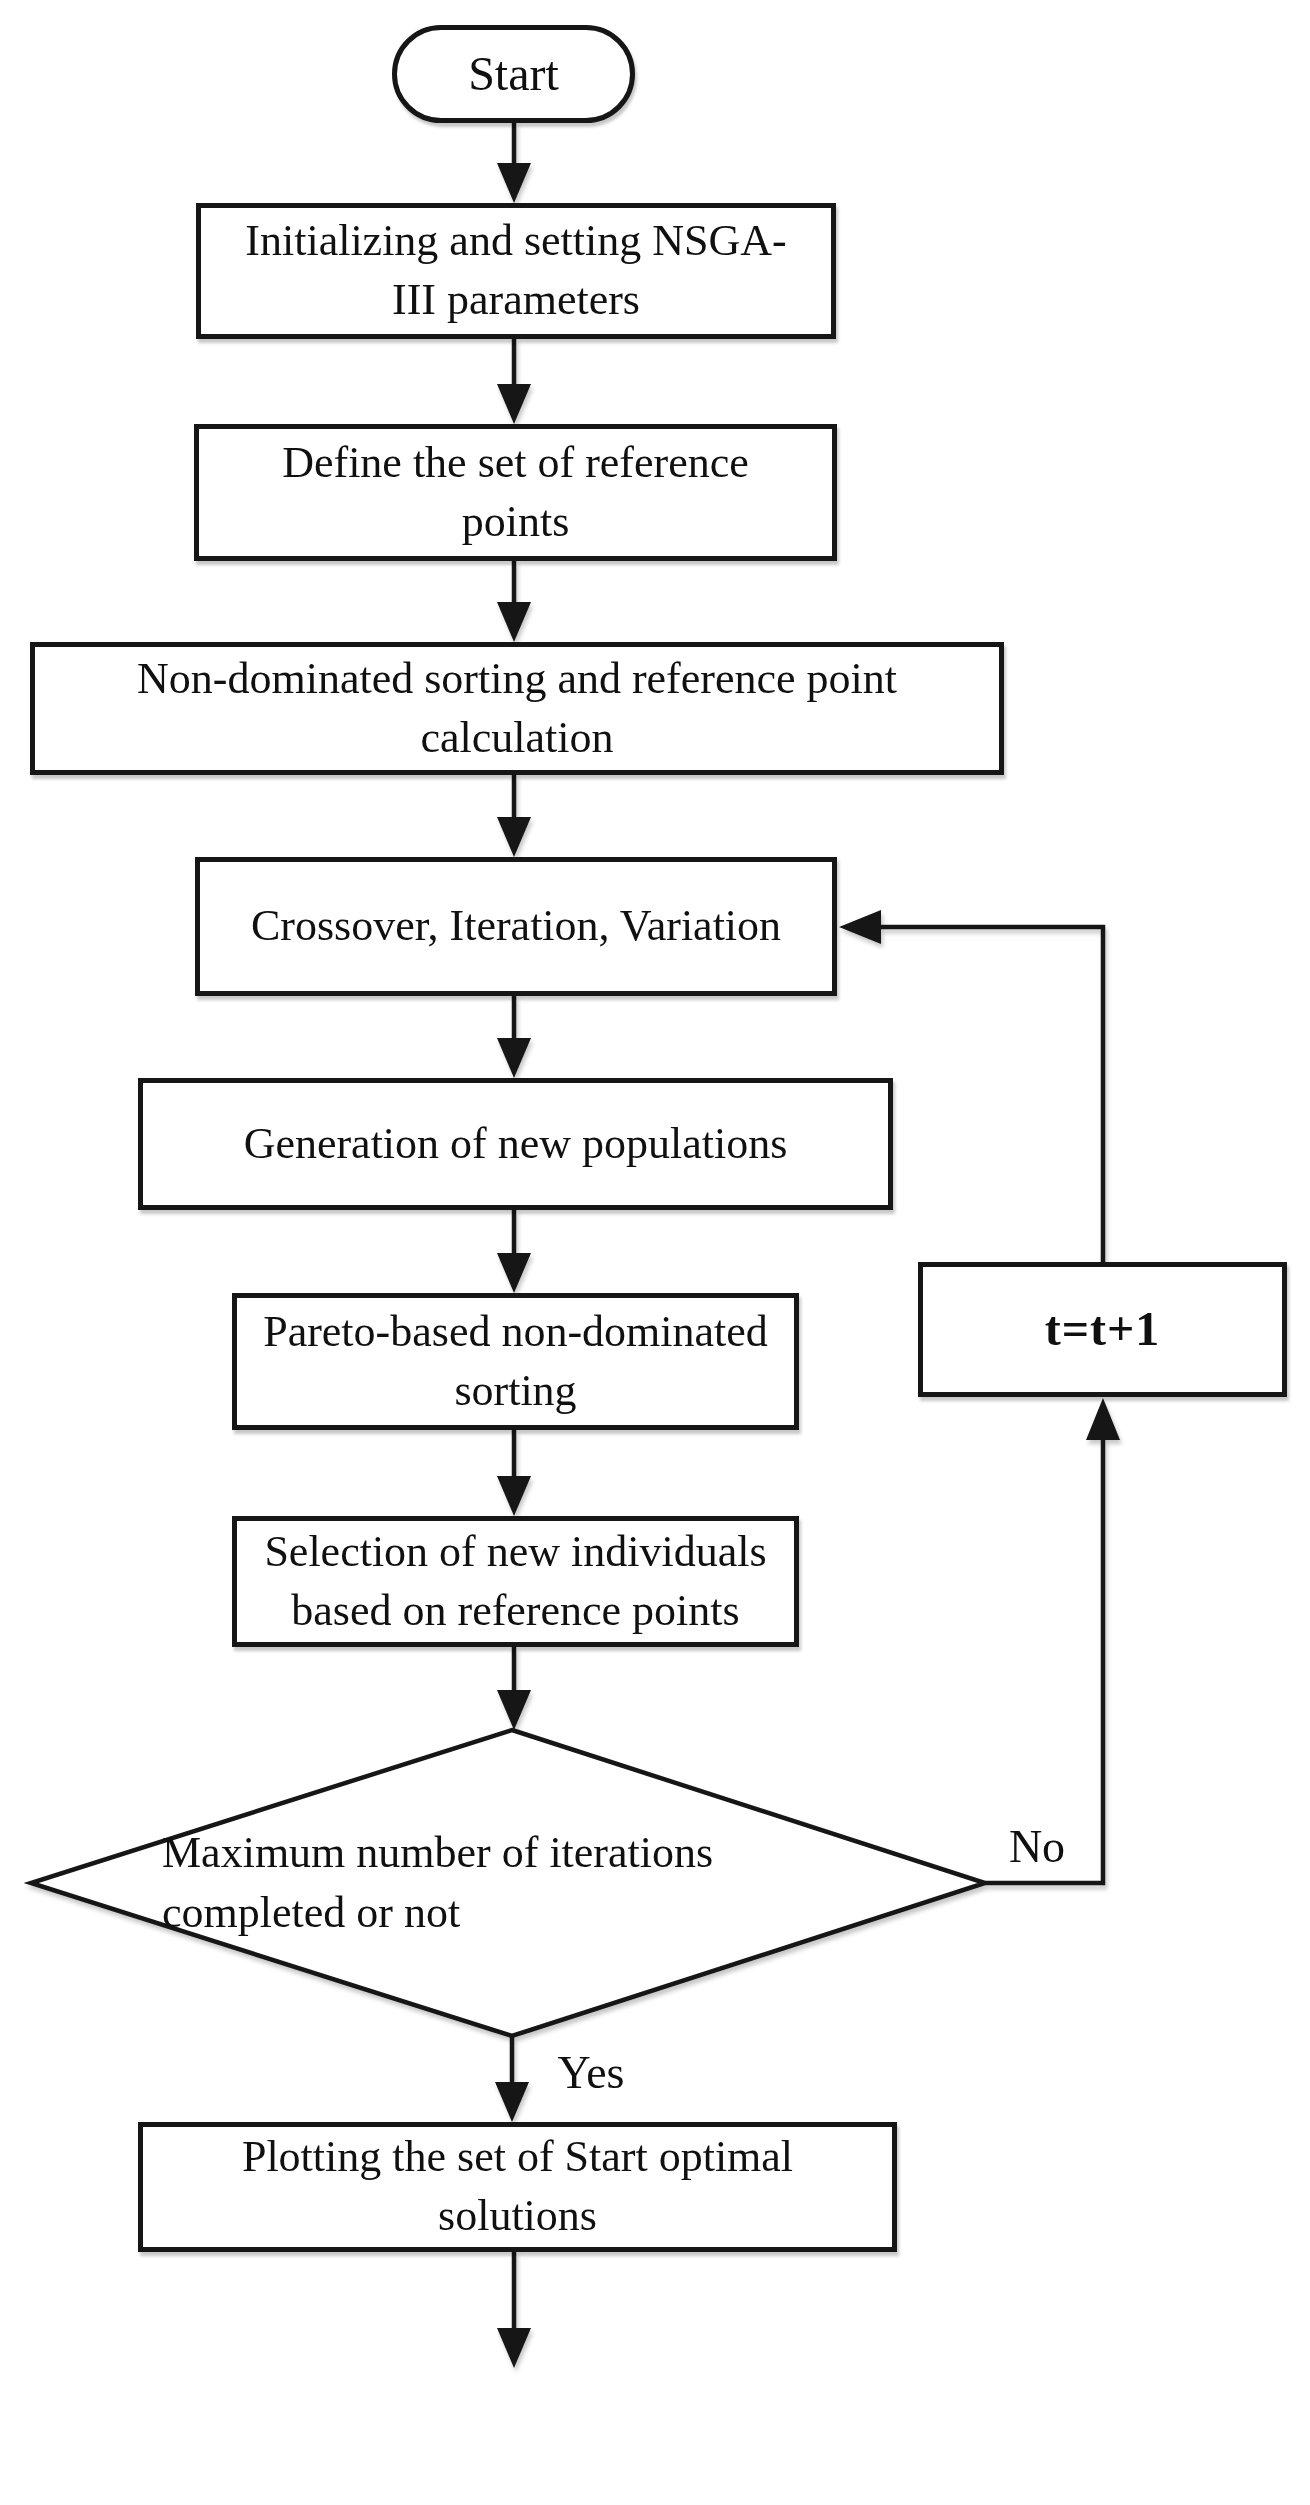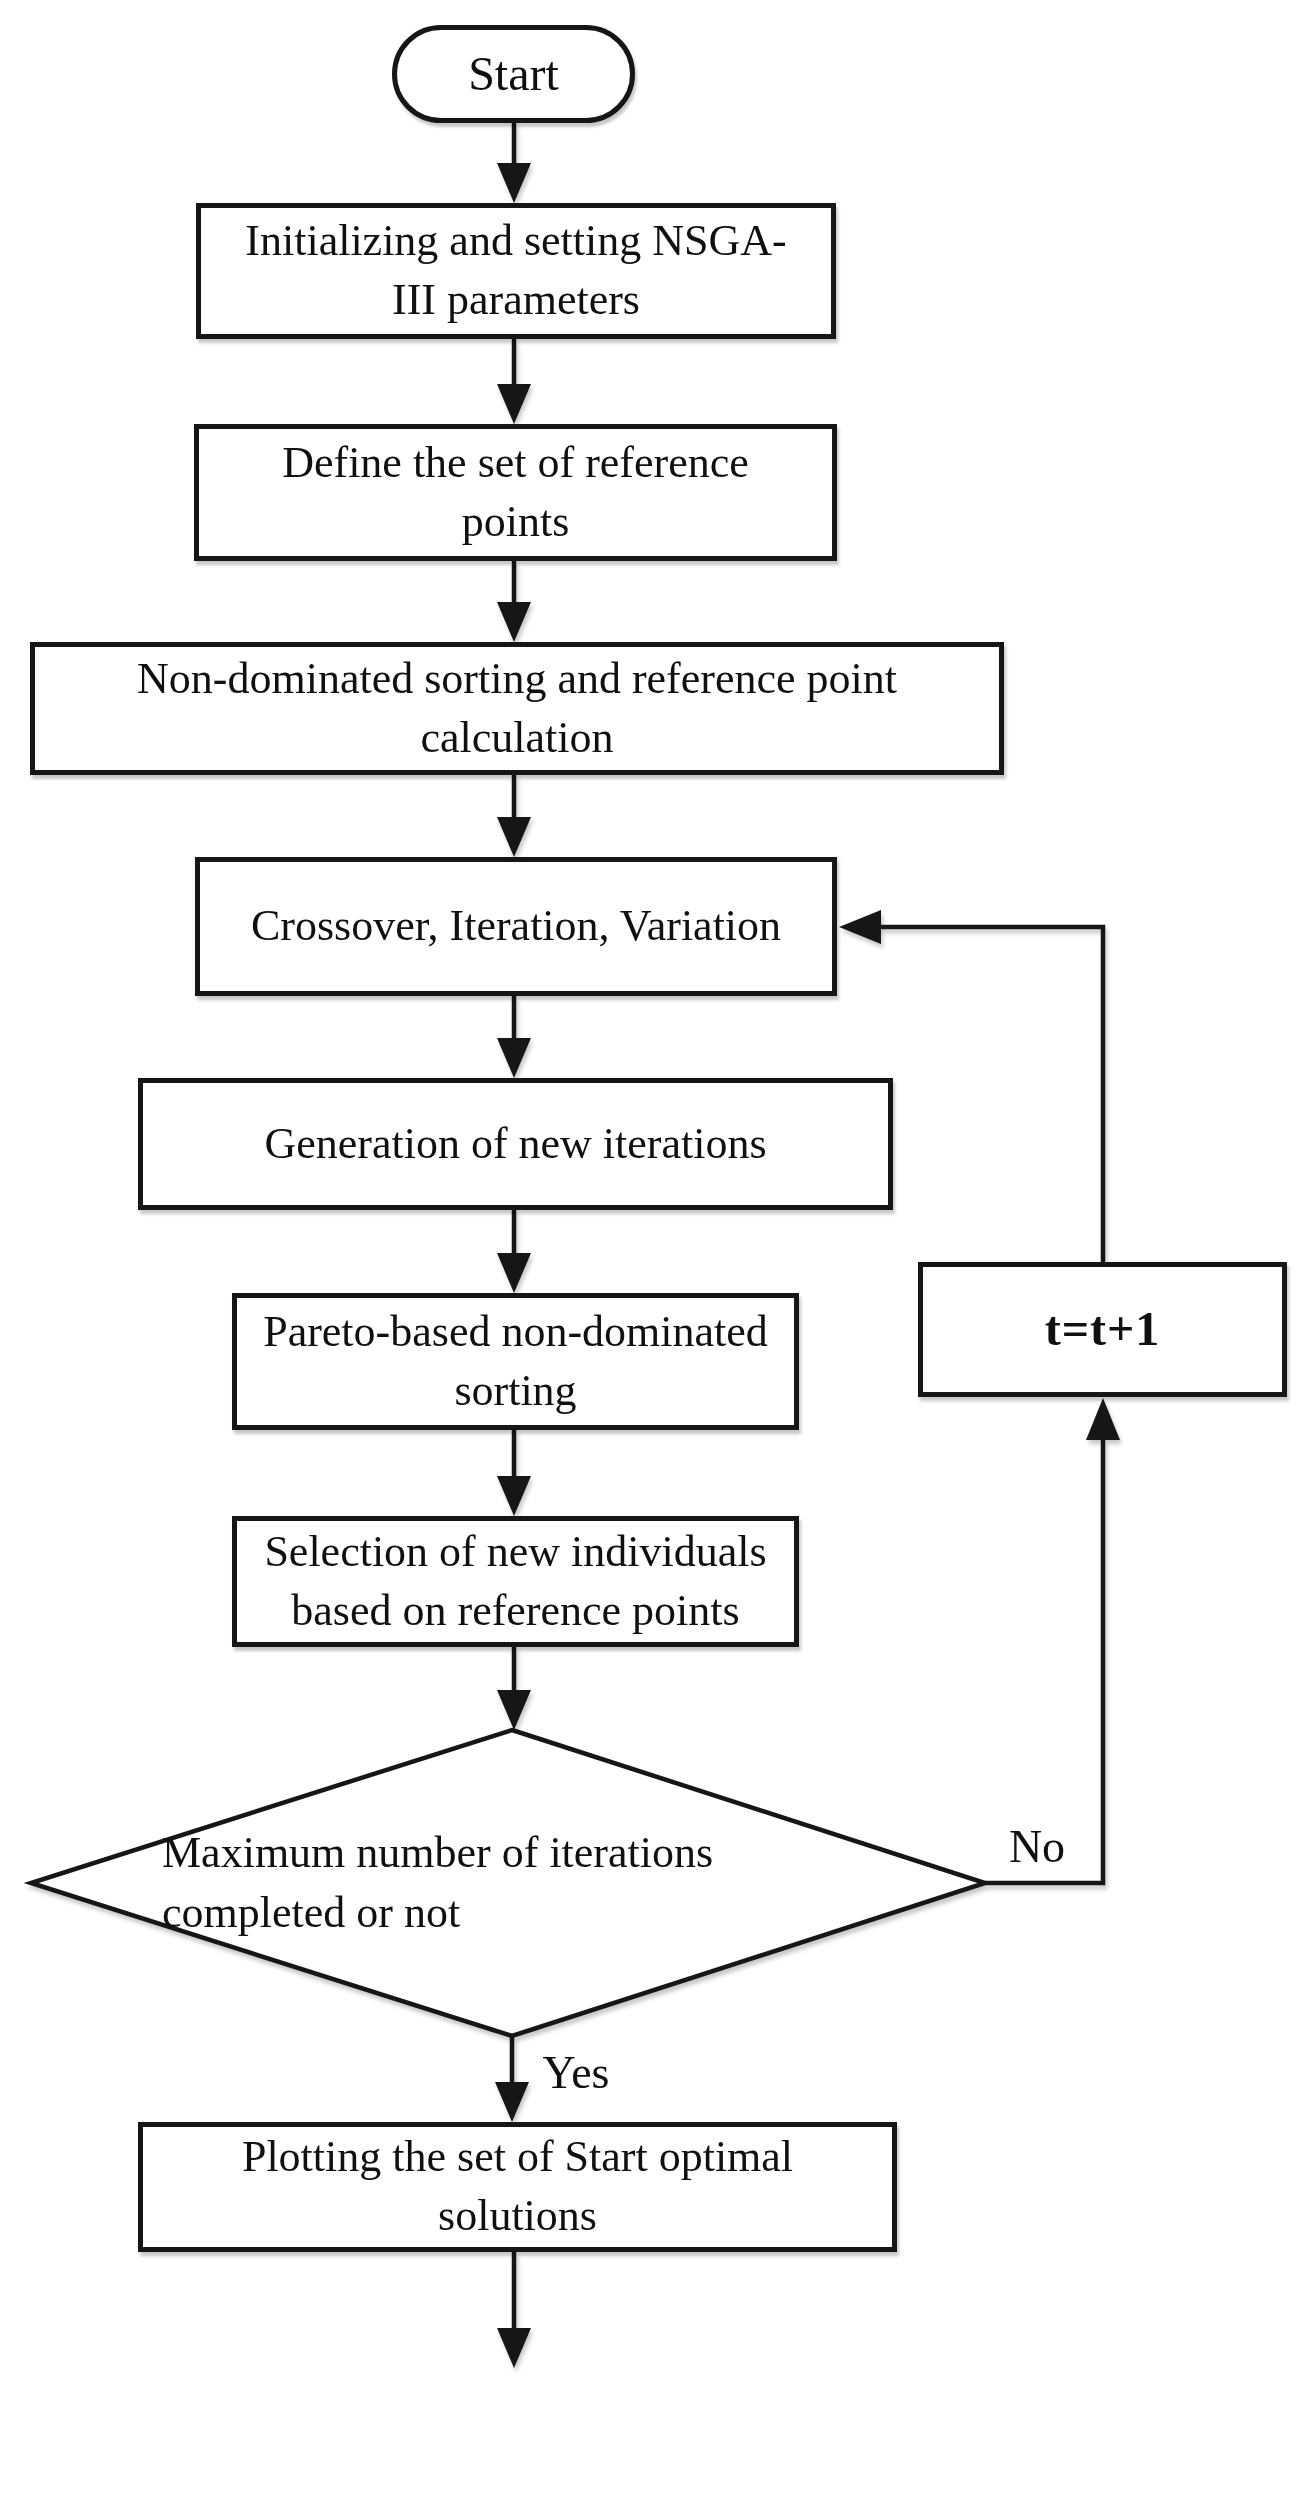--- a/index.html
+++ b/index.html
@@ -107,21 +107,21 @@
 
   <div class="node" style="left:30px;top:642px;width:974px;height:133px;">
     <span>Non-dominated sorting and reference point calculation</span>
   </div>
 
   <div class="node" style="left:195px;top:857px;width:642px;height:139px;">
     <span>Crossover, Iteration, Variation</span>
   </div>
 
   <div class="node" style="left:138px;top:1078px;width:755px;height:132px;">
-    <span>Generation of new iterations</span>
+    <span>Generation of new populations</span>
   </div>
 
   <div class="node tight" style="left:232px;top:1293px;width:567px;height:137px;">
     <span>Pareto-based non-dominated sorting</span>
   </div>
 
   <div class="node tight" style="left:232px;top:1516px;width:567px;height:131px;">
     <span>Selection of new individuals based on reference points</span>
   </div>
 
@@ -135,17 +135,17 @@
 
   <div class="node" style="left:138px;top:2122px;width:759px;height:130px;">
     <span>Plotting the set of Start optimal solutions</span>
   </div>
 
 
   <div class="edge-label" style="left:977px;top:1816px;width:120px;height:60px;">
     <span>No</span>
   </div>
 
-  <div class="edge-label" style="left:516px;top:2042px;width:120px;height:60px;">
+  <div class="edge-label" style="left:516px;top:2042px;width:120px;height:60px;padding-left:15px;">
     <span>Yes</span>
   </div>
 
 </div>
 
 </body></html>

